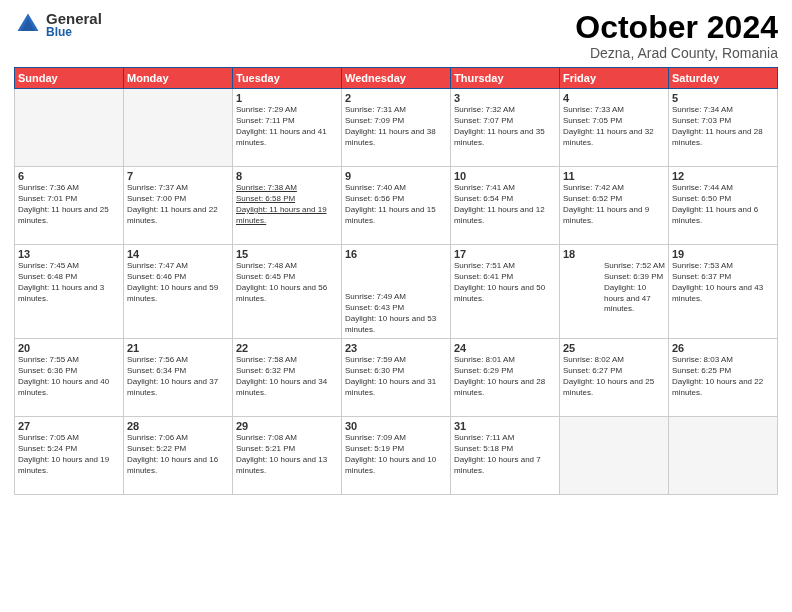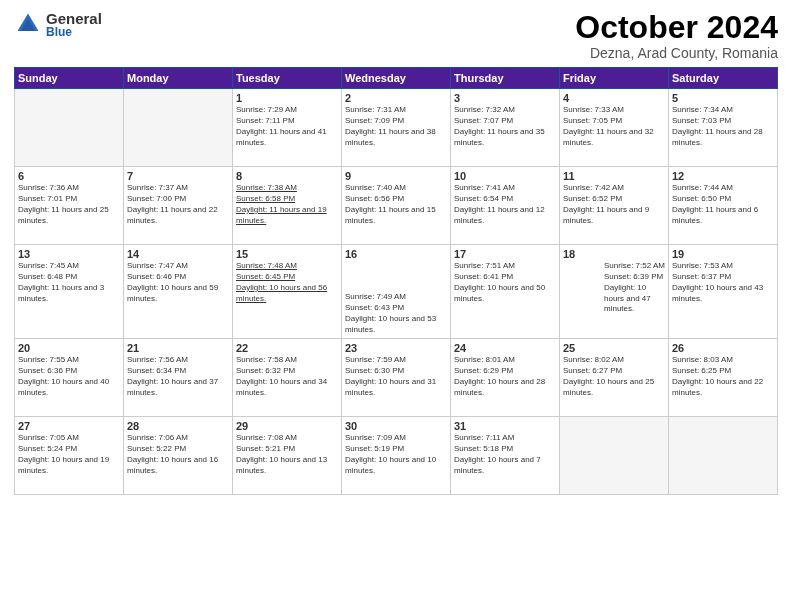--- a/index.html
+++ b/index.html
@@ -59,21 +59,21 @@
     .location {
       font-size: 14px;
       color: #555;
     }
     table {
       width: 100%;
       border-collapse: collapse;
       table-layout: fixed;
     }
     th {
-      background-color: #4c1d95;
+      background-color: #ef4444;
       color: #fff;
       font-size: 11px;
       font-weight: bold;
       padding: 4px 3px;
       text-align: left;
       border: 1px solid #1a5295;
     }
     td {
       border: 1px solid #ccc;
       vertical-align: top;
@@ -219,21 +219,21 @@
 Daylight: 11 hours and 3 minutes.</div>
           </td>
           <td>
             <span class="day-num">14</span>
             <div class="day-info" style="white-space: pre-line;">Sunrise: 7:47 AM
 Sunset: 6:46 PM
 Daylight: 10 hours and 59 minutes.</div>
           </td>
           <td>
             <span class="day-num">15</span>
-            <div class="day-info" style="white-space: pre-line; text-decoration: underline;">Sunrise: 7:48 AM
+            <div class="day-info" style="white-space: pre-line;">Sunrise: 7:48 AM
 Sunset: 6:45 PM
 Daylight: 10 hours and 56 minutes.</div>
           </td>
           <td>
             <span class="day-num">16</span>
             <div class="day-info" style="white-space: pre-line; margin-top: 32px;">Sunrise: 7:49 AM
 Sunset: 6:43 PM
 Daylight: 10 hours and 53 minutes.</div>
           </td>
           <td>

